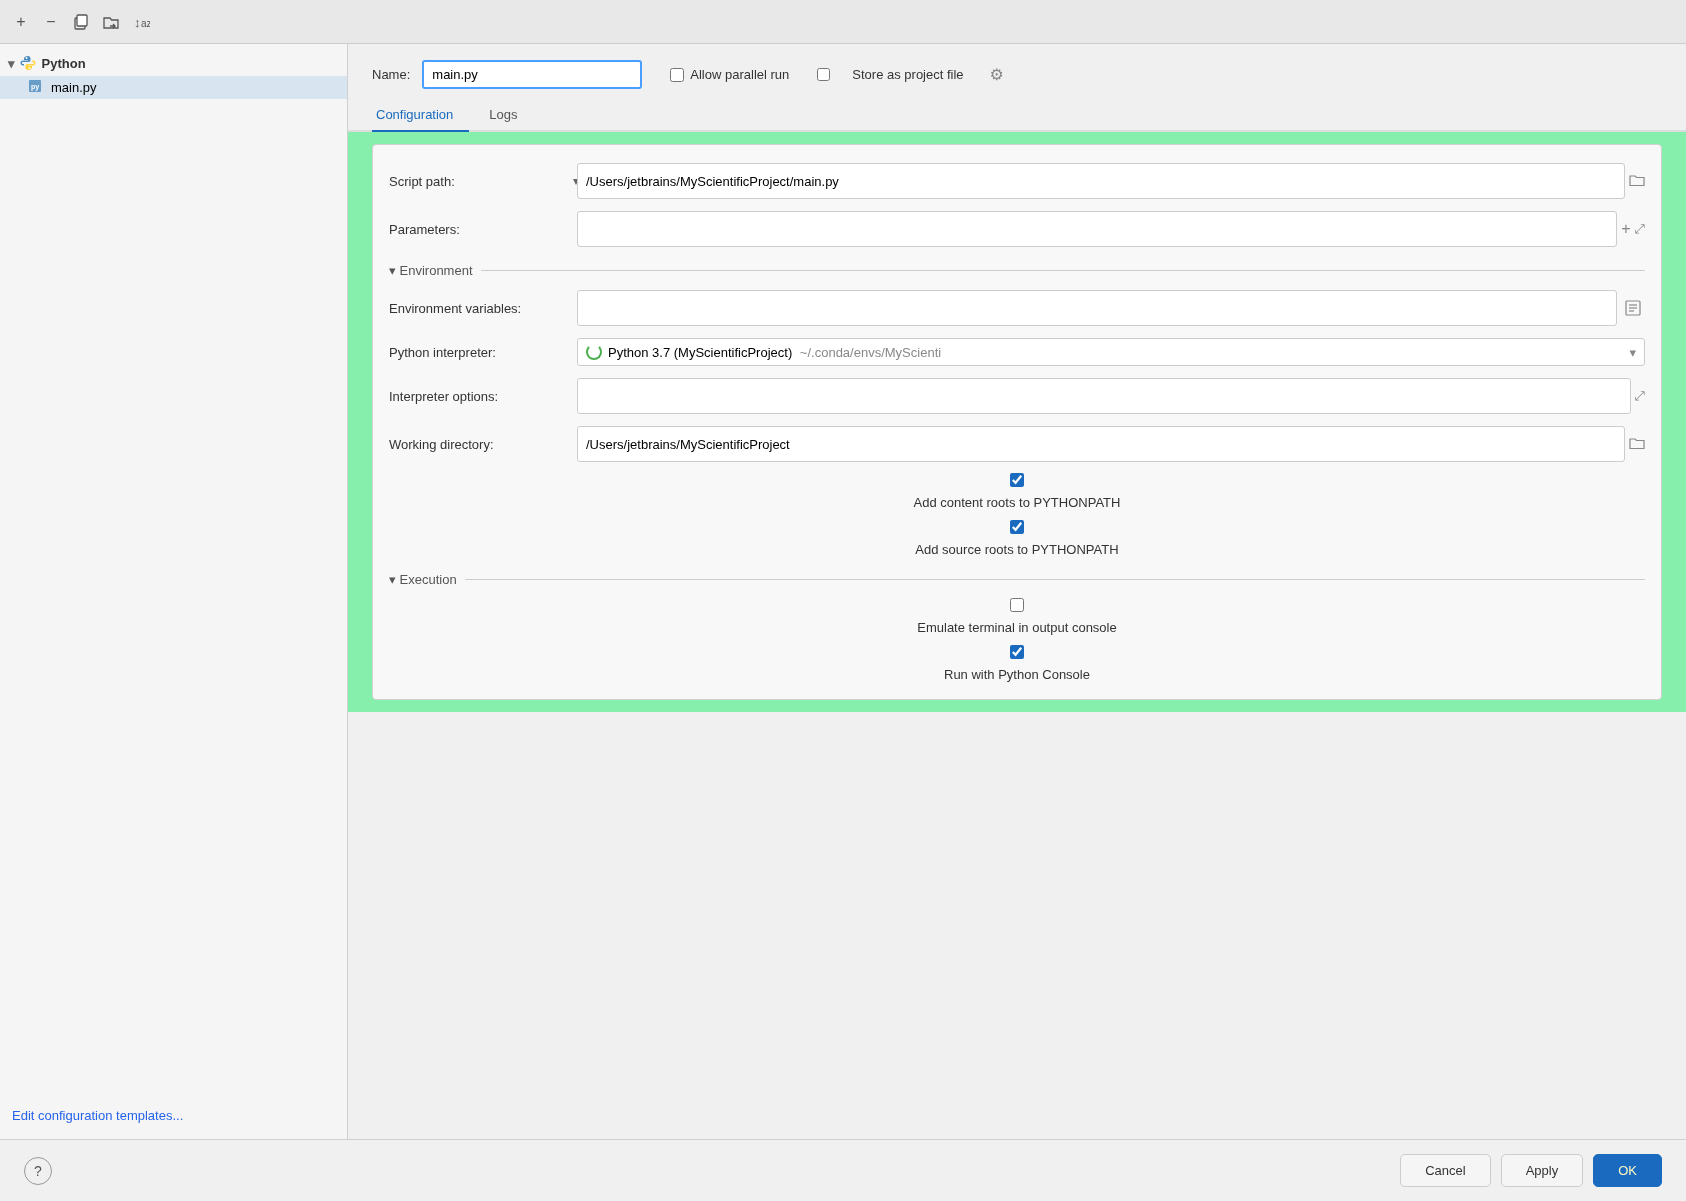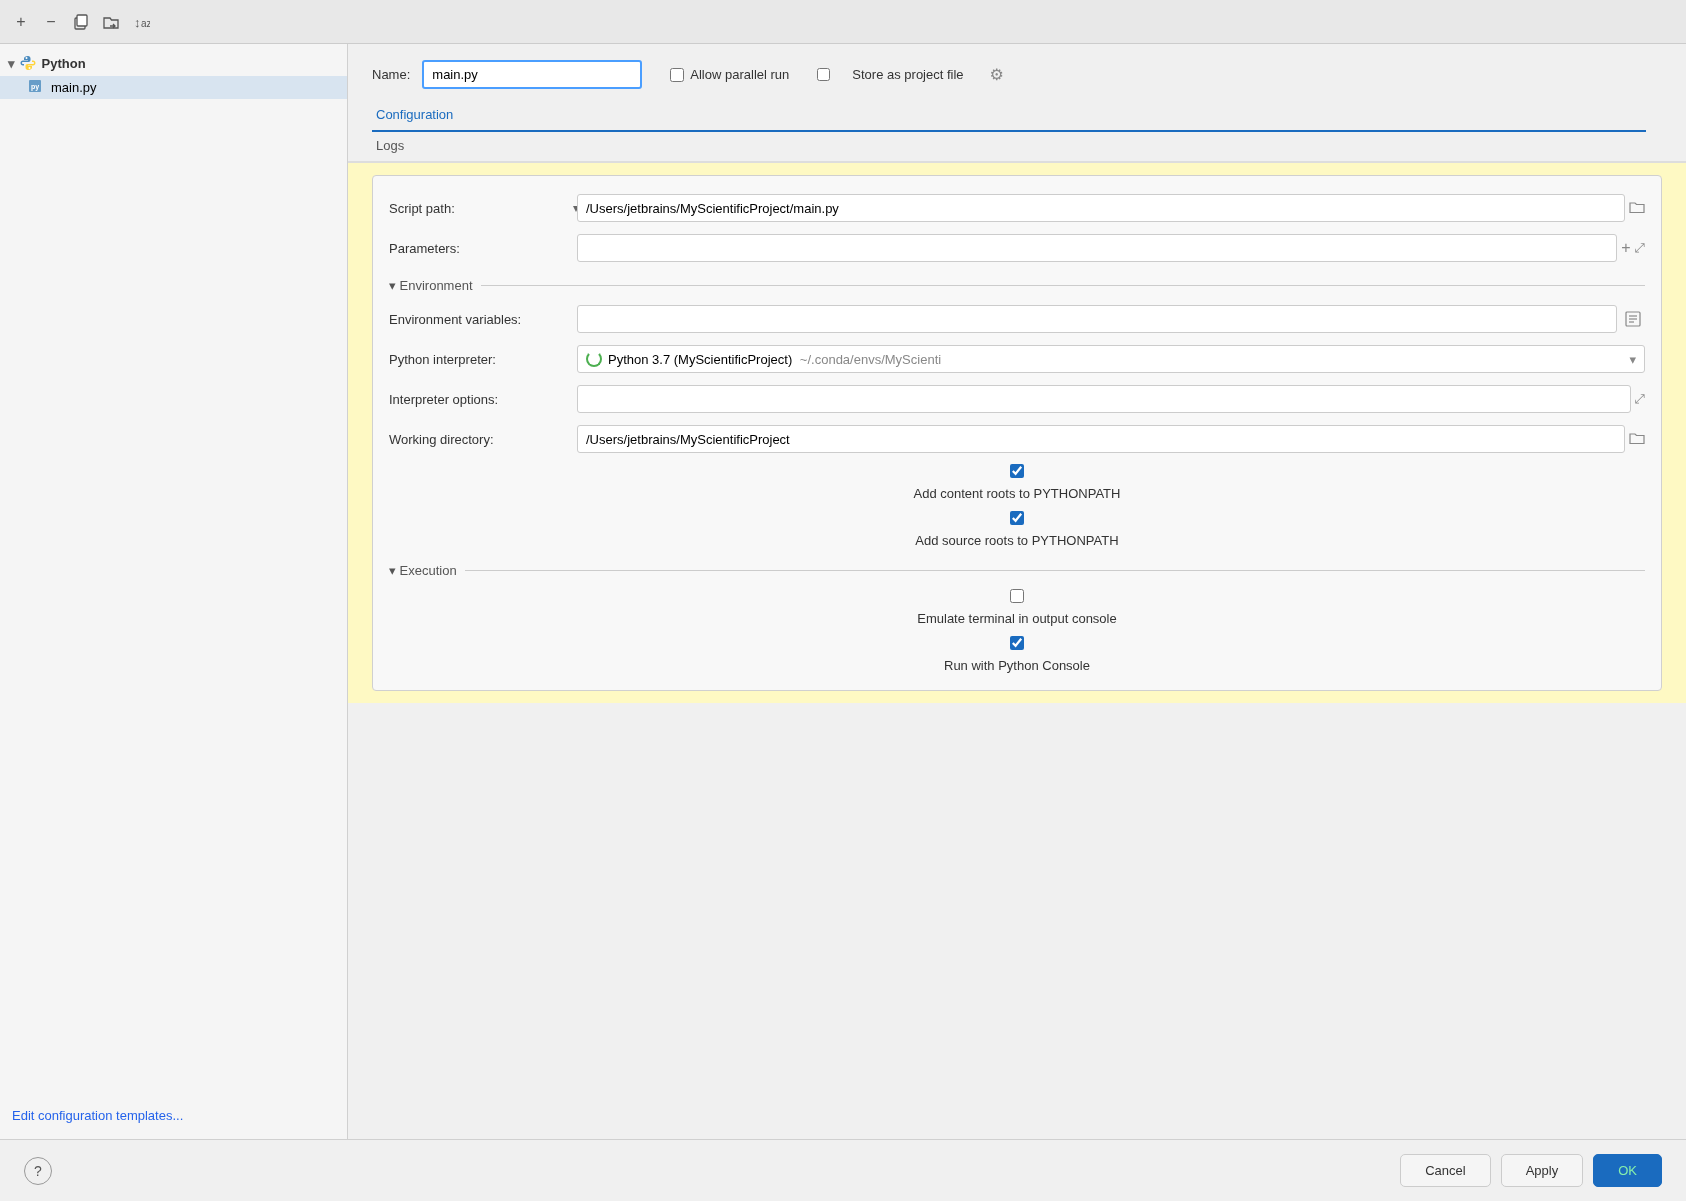--- a/index.html
+++ b/index.html
@@ -151,41 +151,40 @@
       margin-left: 4px;
       cursor: pointer;
     }
 
     
     .tabs-bar {
       display: flex;
       padding: 0 24px;
       border-bottom: 2px solid #ddd;
       background: #f0f0f0;
-      flex-direction: column;
     }
     .tab {
       padding: 8px 16px 8px 4px;
       font-size: 13px;
       color: #555;
       cursor: pointer;
       margin-right: 16px;
       border-bottom: 2px solid transparent;
       margin-bottom: -2px;
     }
     .tab.active {
       color: #1a6bbf;
       border-bottom: 2px solid #1a6bbf;
       font-weight: 500;
     }
 
     
     .config-form {
       padding: 12px 24px;
-      background: #fef9c3;
+      background: #86efac;
     }
 
     .form-section {
       background: #f8f8f8;
       border: 1px solid #d0d0d0;
       border-radius: 4px;
       padding: 12px 16px;
       margin-bottom: 0;
     }
 
@@ -208,21 +207,21 @@
       align-items: center;
       gap: 4px;
     }
     .text-input {
       flex: 1;
       padding: 4px 8px;
       border: 1px solid #ccc;
       border-radius: 3px;
       font-size: 13px;
       background: #fff;
-      height: 28px;
+      height: 36px;
     }
     .field-icon-btn {
       width: 24px;
       height: 24px;
       display: flex;
       align-items: center;
       justify-content: center;
       color: #888;
       cursor: pointer;
       font-size: 14px;
@@ -359,21 +358,21 @@
       padding: 8px 24px;
       border-radius: 5px;
       font-size: 13px;
       cursor: pointer;
       border: 1px solid #ccc;
       background: #f5f5f5;
       color: #333;
     }
     .btn-primary {
       background: #1a6bbf;
-      color: #86efac;
+      color: #fef9c3;
       border-color: #1a6bbf;
       font-weight: 500;
     }
 
     
     .expand-icon {
       font-size: 13px;
       color: #888;
       cursor: pointer;
     }

